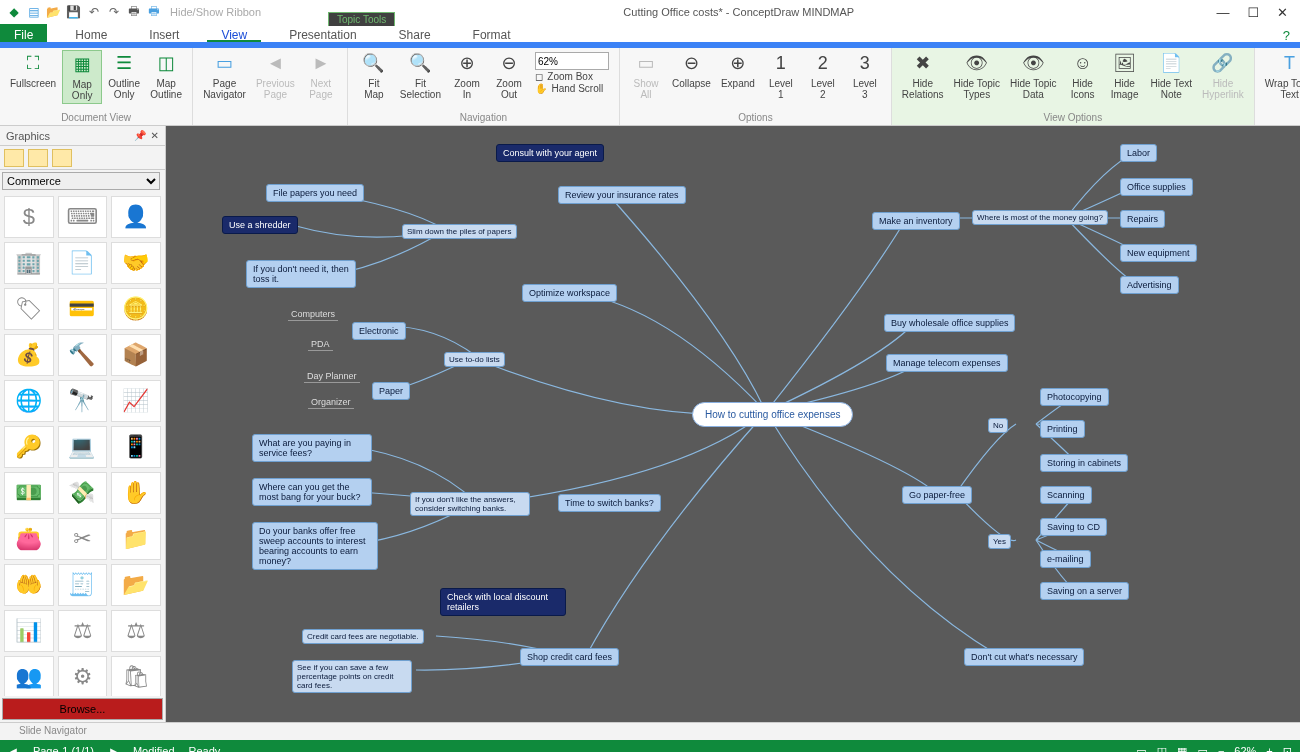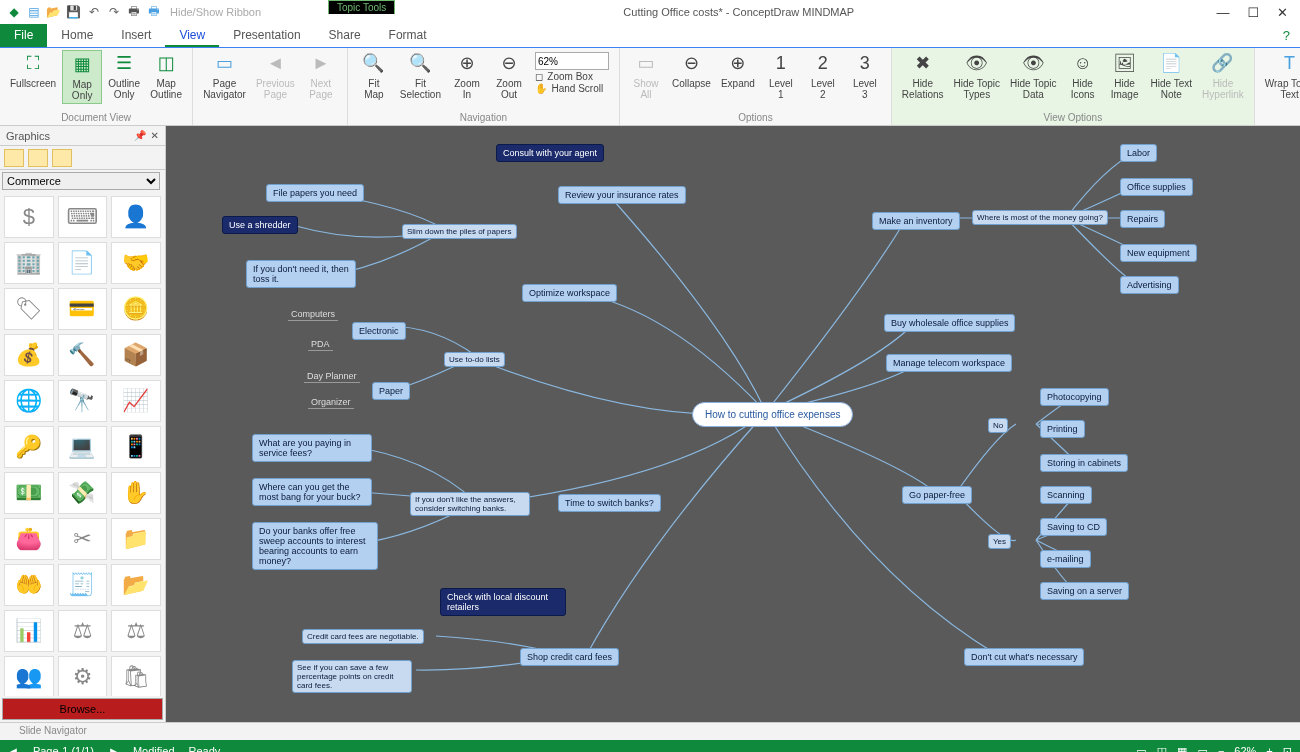--- a/index.html
+++ b/index.html
@@ -2,22 +2,22 @@
 <html><head>
 <meta charset="utf-8">
 <style>
 *{box-sizing:border-box;margin:0;padding:0;font-family:"Segoe UI",Arial,sans-serif;}
 html,body{width:1300px;height:752px;overflow:hidden;background:#fff;}
 .titlebar{height:24px;display:flex;align-items:center;padding:0 6px;background:#fff;font-size:11px;color:#666;}
 .qat{display:flex;gap:4px;align-items:center;}
 .qat-icon{width:16px;height:16px;display:inline-flex;align-items:center;justify-content:center;font-size:12px;}
 .title-center{flex:1;text-align:center;color:#555;}
 .win-ctrl{display:flex;gap:18px;padding-right:6px;font-size:13px;color:#333;}
-.tooltab{position:absolute;left:328px;top:0;font-size:10px;color:#6fb86f;border:1px solid #6fb86f;border-bottom:none;padding:1px 8px;background:#000000;}
-.menubar{height:24px;display:flex;align-items:stretch;background:#fff;border-bottom:1px solid #3b82f6;}
+.tooltab{position:absolute;left:328px;top:12px;font-size:10px;color:#6fb86f;border:1px solid #6fb86f;border-bottom:none;padding:1px 8px;background:#404040;}
+.menubar{height:24px;display:flex;align-items:stretch;background:#fff;border-bottom:6px solid #3b82f6;gap:14px;}
 .file-tab{background:#0f8a3c;color:#fff;padding:4px 14px;font-size:12px;}
 .menu-tab{padding:4px 14px;font-size:12px;color:#555;cursor:pointer;}
 .menu-tab.active{border-bottom:2px solid #0f8a3c;color:#1d4ed8;}
 .help-icon{margin-left:auto;padding:4px 10px;color:#0f8a3c;font-size:13px;}
 .ribbon{height:78px;display:flex;background:#f7f7f7;border-bottom:1px solid #ccc;font-size:10px;color:#444;}
 .ribbon-group{display:flex;flex-direction:column;align-items:center;border-right:1px solid #ddd;padding:2px 6px 0 6px;}
 .rg-body{flex:1;display:flex;align-items:flex-start;gap:2px;}
 .rg-label{font-size:10px;color:#888;padding:1px 0 2px 0;}
 .rbtn{display:flex;flex-direction:column;align-items:center;justify-content:flex-start;padding:2px 4px;min-width:40px;text-align:center;line-height:1.1;cursor:pointer;}
 .rbtn .ic{width:24px;height:24px;display:flex;align-items:center;justify-content:center;font-size:18px;margin-bottom:2px;}
@@ -368,21 +368,21 @@
       <div class="node small" style="left:126px;top:534px;white-space:normal;width:120px">See if you can save a few percentage points on credit card fees.</div>
       <div class="node" style="left:354px;top:522px">Shop credit card fees</div>
       <div class="node" style="left:706px;top:86px">Make an inventory</div>
       <div class="node small" style="left:806px;top:84px">Where is most of the money going?</div>
       <div class="node" style="left:954px;top:18px">Labor</div>
       <div class="node" style="left:954px;top:52px">Office supplies</div>
       <div class="node" style="left:954px;top:84px">Repairs</div>
       <div class="node" style="left:954px;top:118px">New equipment</div>
       <div class="node" style="left:954px;top:150px">Advertising</div>
       <div class="node" style="left:718px;top:188px">Buy wholesale office supplies</div>
-      <div class="node" style="left:720px;top:228px">Manage telecom workspace</div>
+      <div class="node" style="left:720px;top:228px">Manage telecom expenses</div>
       <div class="node" style="left:736px;top:360px">Go paper-free</div>
       <div class="node small" style="left:822px;top:292px">No</div>
       <div class="node small" style="left:822px;top:408px">Yes</div>
       <div class="node" style="left:874px;top:262px">Photocopying</div>
       <div class="node" style="left:874px;top:294px">Printing</div>
       <div class="node" style="left:874px;top:328px">Storing in cabinets</div>
       <div class="node" style="left:874px;top:360px">Scanning</div>
       <div class="node" style="left:874px;top:392px">Saving to CD</div>
       <div class="node" style="left:874px;top:424px">e-mailing</div>
       <div class="node" style="left:874px;top:456px">Saving on a server</div>

